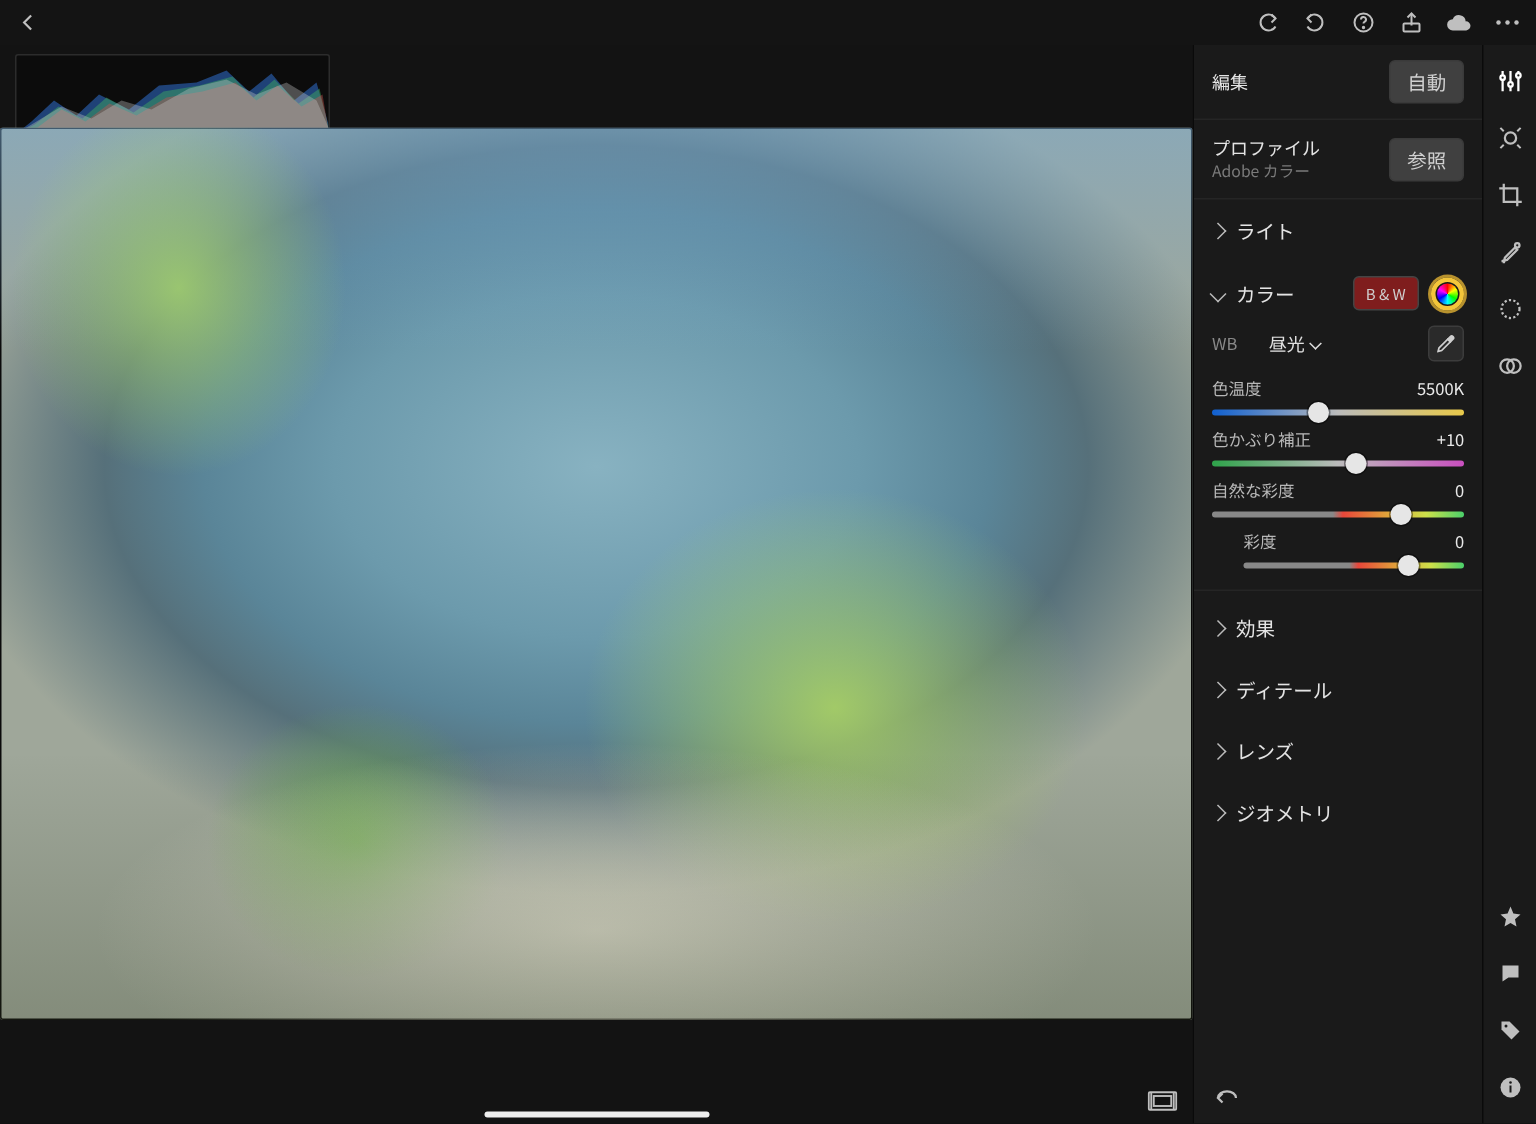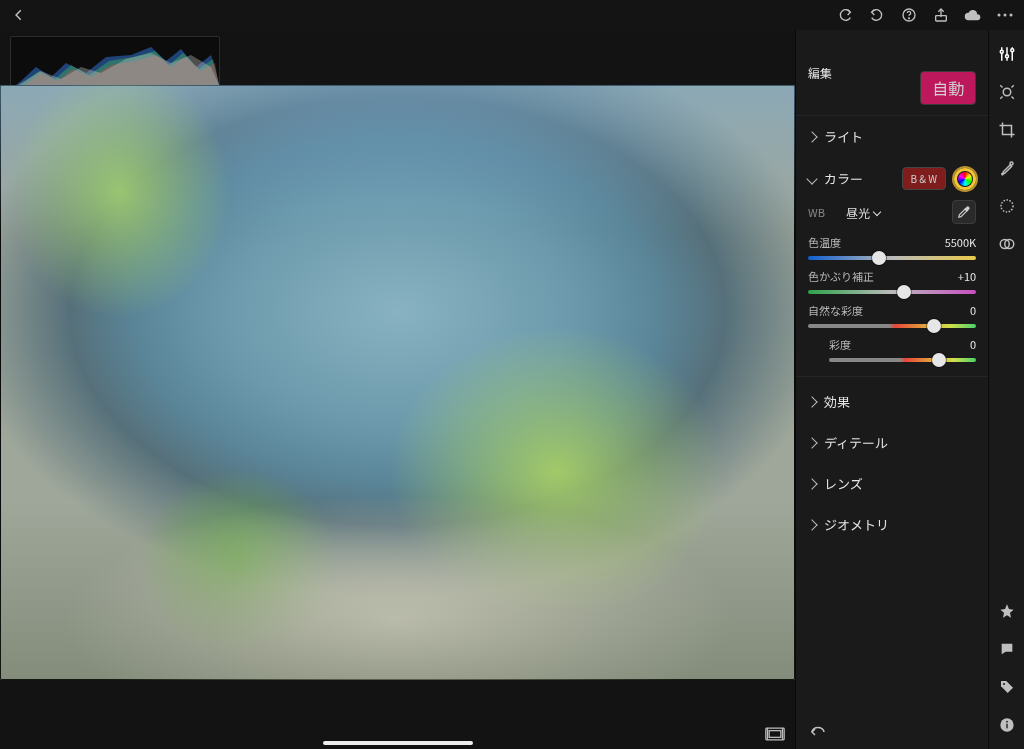--- a/index.html
+++ b/index.html
@@ -32,21 +32,21 @@
   .photo::after { content: ""; position: absolute; inset: 0; background:
     linear-gradient( to bottom, rgba(0,0,0,0) 70%, rgba(50,60,30,0.25) 100%);
   }
   .canvas-footer { height: 30px; display: flex; align-items: center; justify-content: flex-end; padding: 0 10px; }
   .home-indicator { position: absolute; bottom: 4px; left: 50%; transform: translateX(-50%); width: 150px; height: 4px; border-radius: 3px; background: #eee; }
 
   
   .panel { width: 194px; background: #1a1a1a; display: flex; flex-direction: column; font-size: 12px; border-left: 1px solid #0a0a0a; }
   .panel-row { display: flex; align-items: center; justify-content: space-between; padding: 10px 12px; border-bottom: 1px solid #252525; }
   .panel-row .title { color: #e4e4e4; font-size: 12px; }
-  .btn-pill { font-size: 16px; color: #d0d0d0; background: #be185d; border: 1px solid #3a3a3a; padding: 4px 11px; border-radius: 4px; margin-top: 31px; }
+  .btn-pill { font-size: 13px; color: #d0d0d0; background: #404040; border: 1px solid #3a3a3a; padding: 4px 11px; border-radius: 4px; }
   .muted { color: #7a7a7a; font-size: 10.5px; }
 
   .section-header { display: flex; align-items: center; gap: 8px; padding: 11px 12px; color: #e4e4e4; font-size: 13px; cursor: pointer; }
   .chev { width: 8px; height: 8px; border-right: 1.5px solid #bbb; border-bottom: 1.5px solid #bbb; transform: rotate(-45deg); flex-shrink: 0; }
   .chev.down { transform: rotate(45deg); }
 
   .color-head { display: flex; align-items: center; gap: 8px; padding: 10px 12px 4px 12px; }
   .color-head .label { flex: 1; font-size: 13px; color: #e4e4e4; }
   .bw { font-size: 10px; color: #cfcfcf; background: #7f1d1d; border: 1px solid #444; padding: 3px 8px; border-radius: 4px; }
   .mixer { width: 22px; height: 22px; border-radius: 50%; border: 3px solid #f4c63a; display: flex; align-items: center; justify-content: center; box-shadow: 0 0 0 2px #b8922e; }
@@ -156,20 +156,27 @@
             </svg>
         </div>
       </div>
       <div class="home-indicator"></div>
     </div>
 
     <div class="panel">
       <div class="panel-row">
         <span class="title">編集</span>
         <span class="btn-pill">自動</span>
+      </div>
+      <div class="panel-row">
+        <div>
+          <div class="title">プロファイル</div>
+          <div class="muted">Adobe カラー</div>
+        </div>
+        <span class="btn-pill">参照</span>
       </div>
 
       <div class="section-header">
         <span class="chev"></span>
         <span>ライト</span>
       </div>
 
       <div class="color-head">
         <span class="chev down"></span>
         <span class="label">カラー</span>

